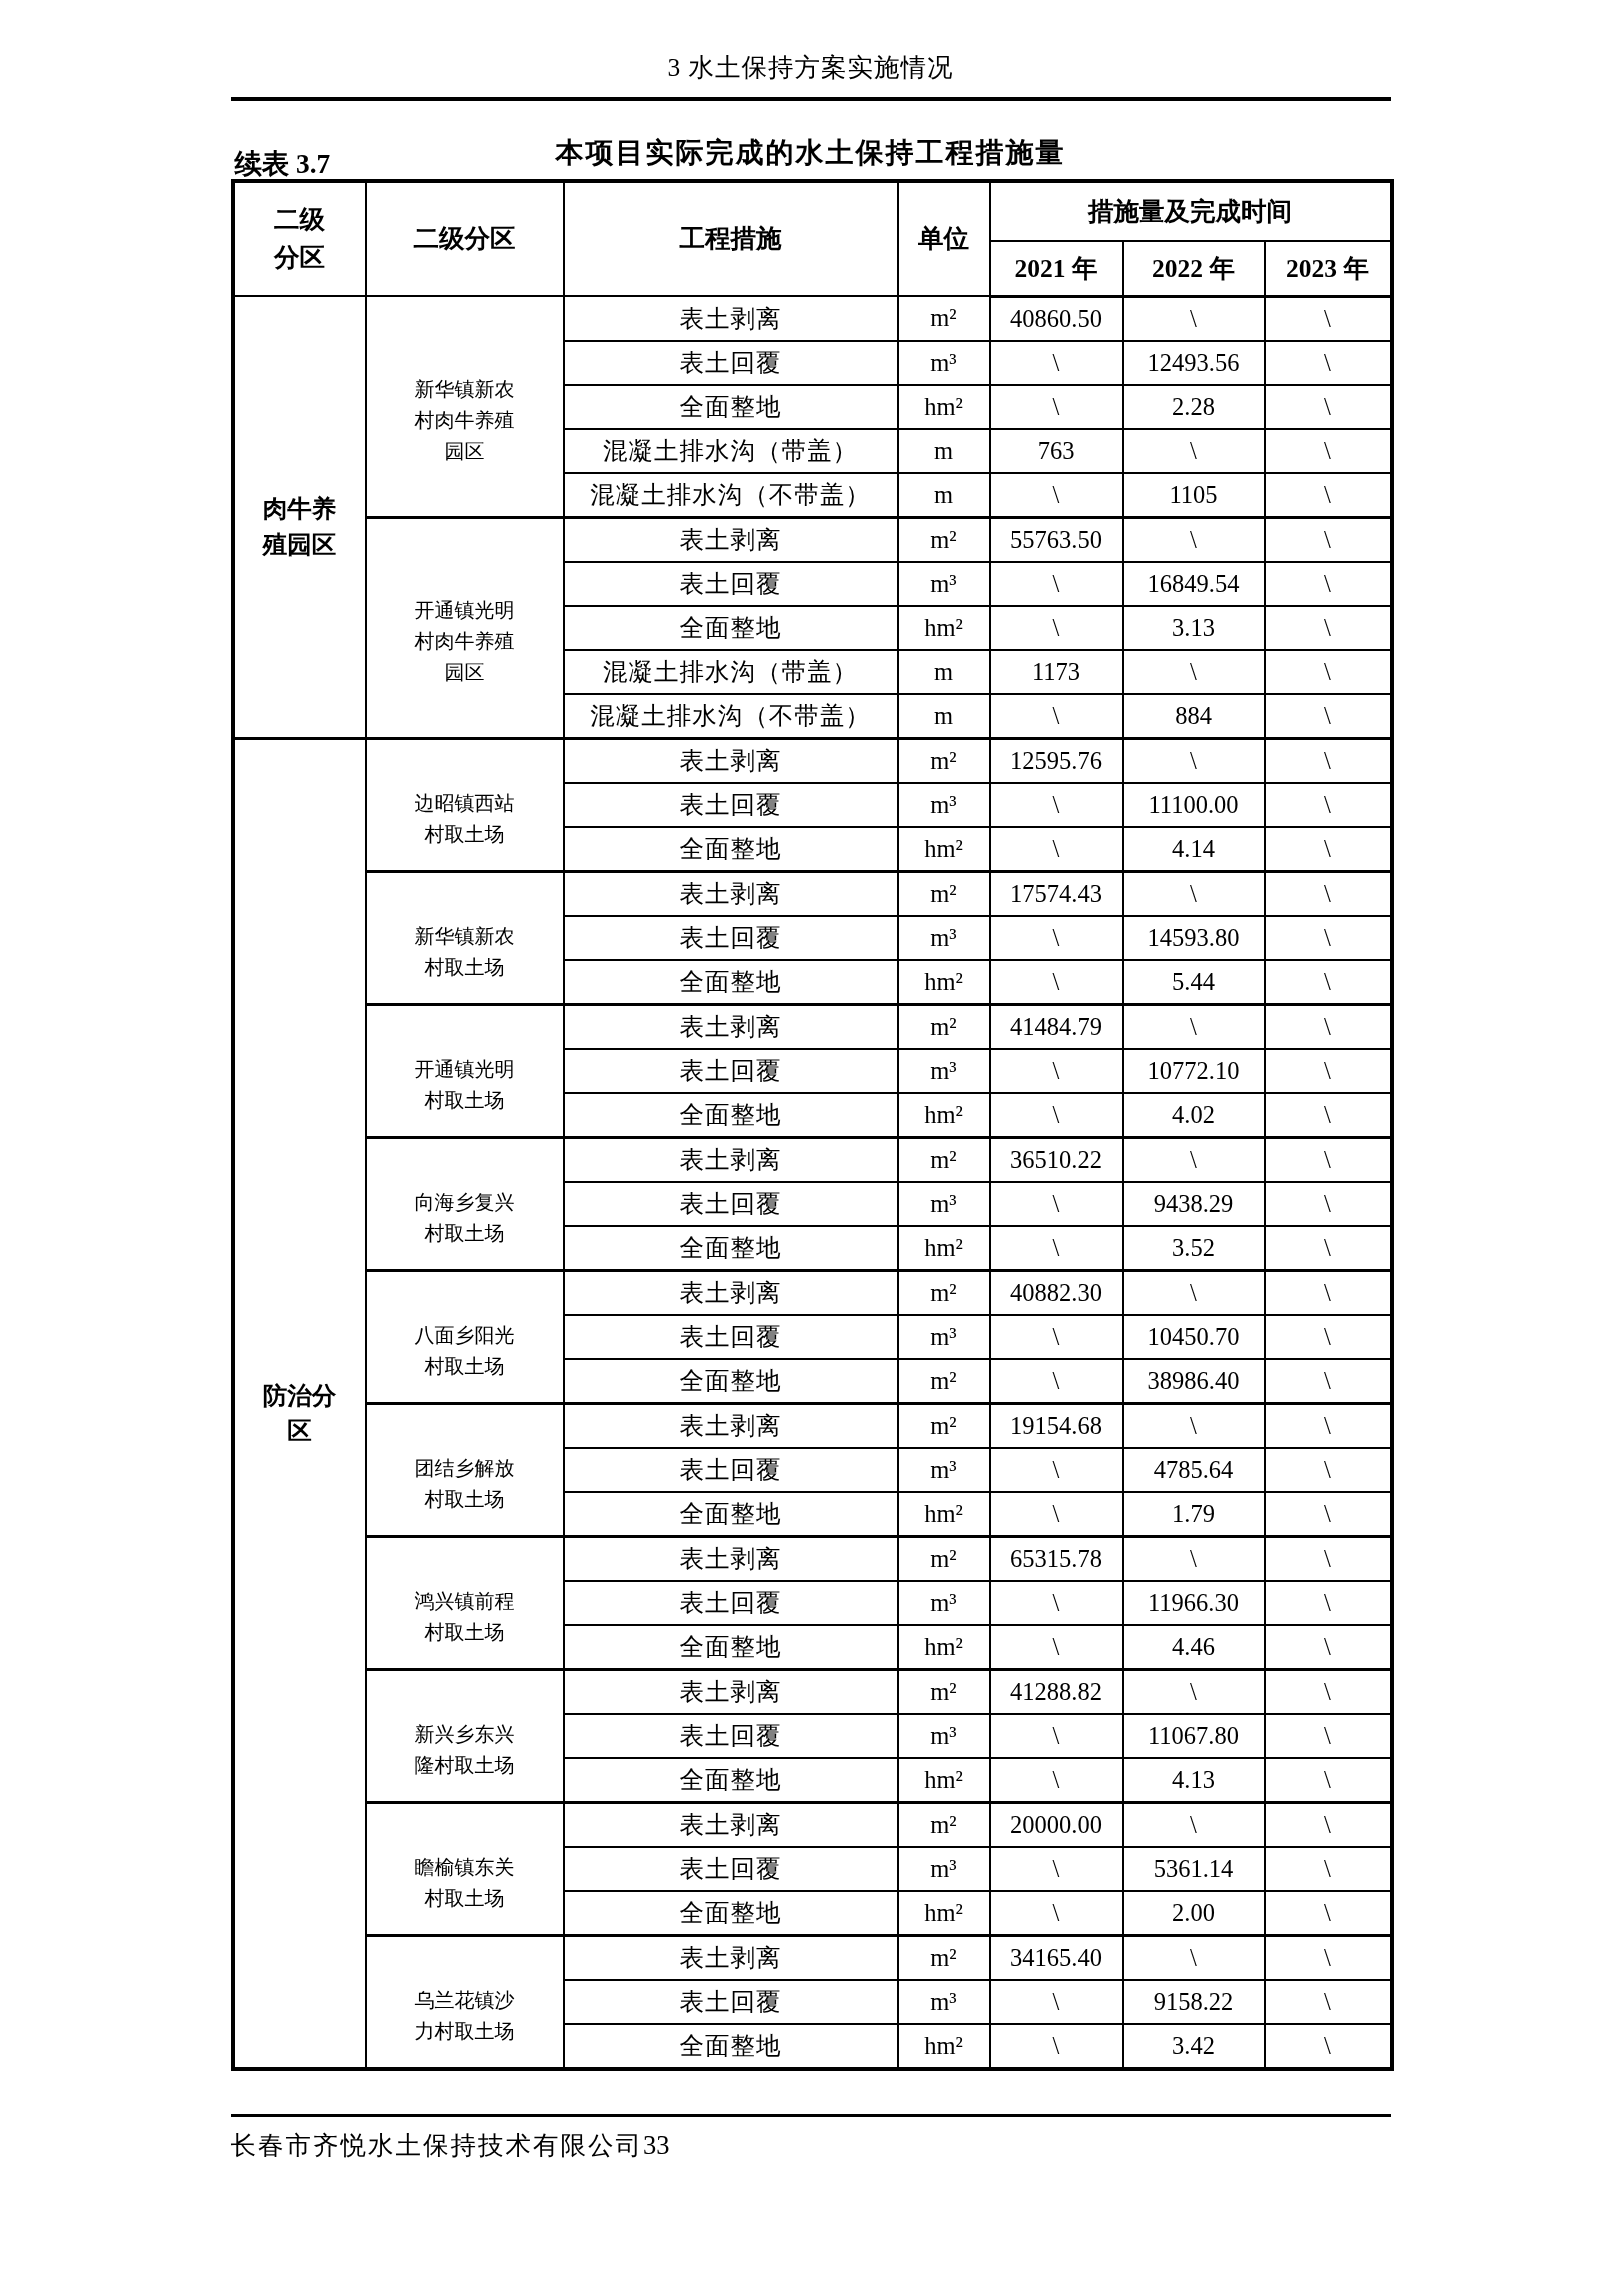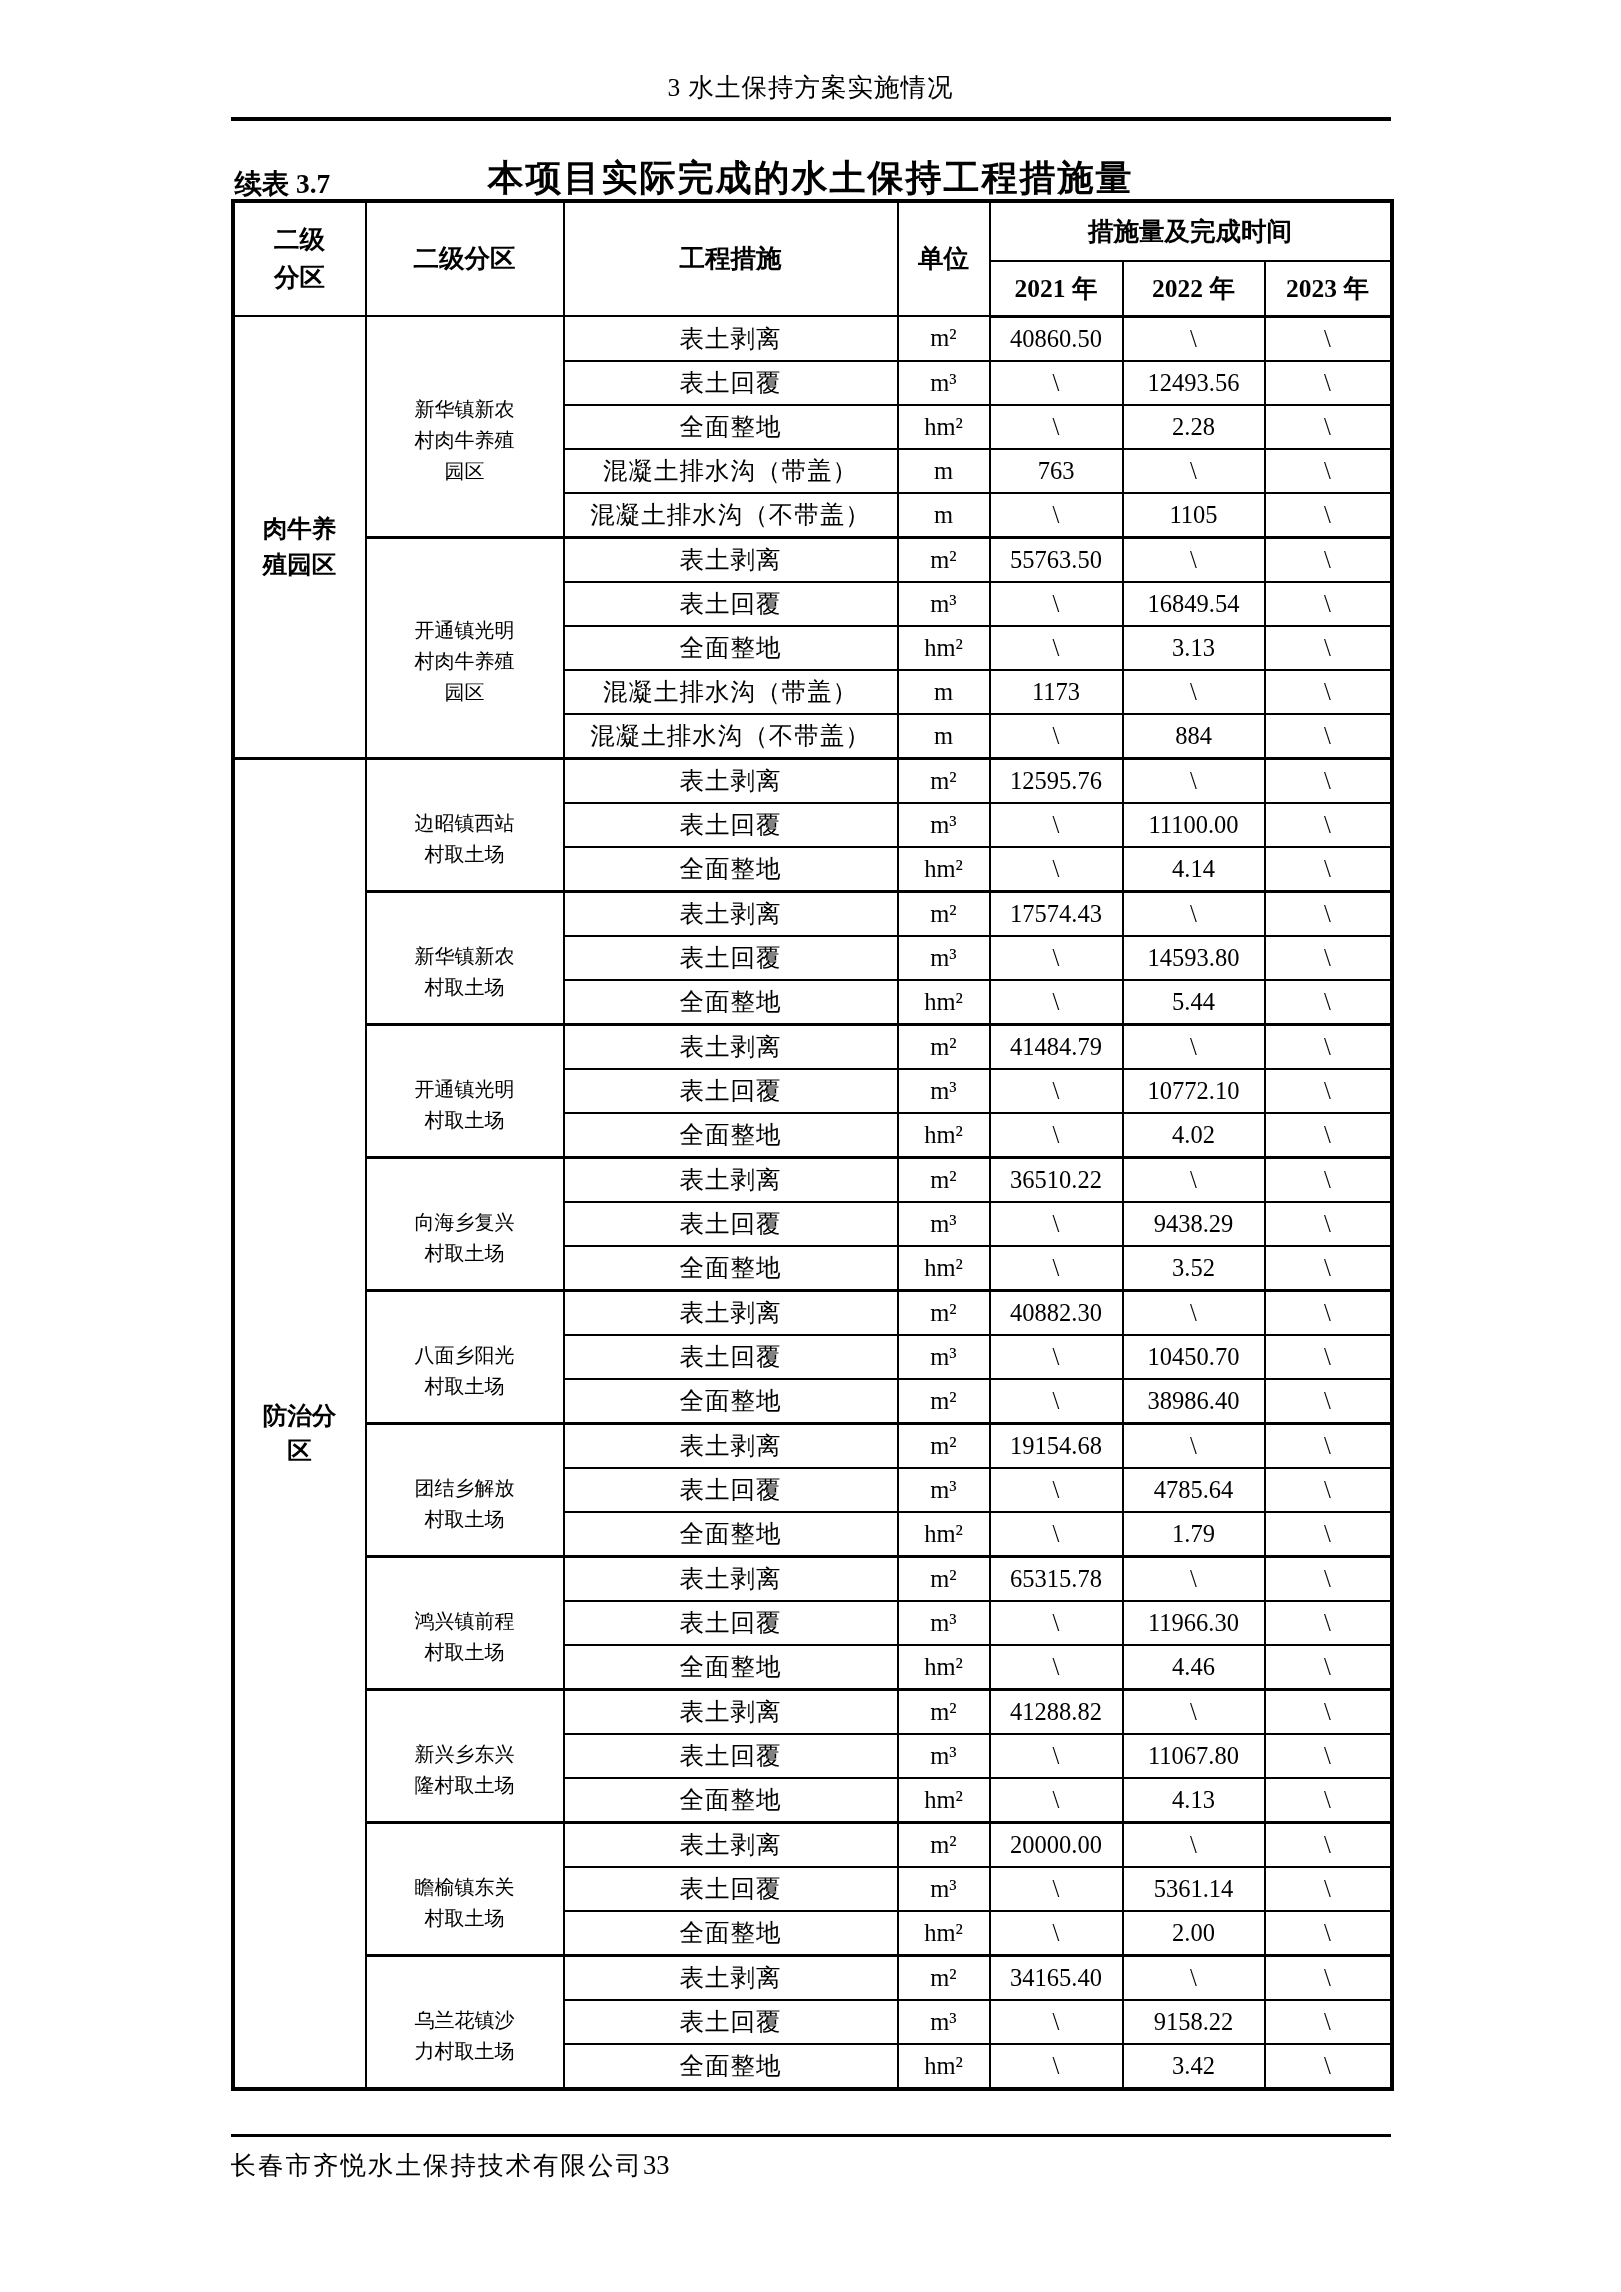--- a/index.html
+++ b/index.html
@@ -12,21 +12,21 @@
   .page {
     position: relative;
     width: 1621px;
     height: 2293px;
     background: #ffffff;
     overflow: hidden;
   }
   .content {
     width: 1160px;
     margin: 0 auto;
-    padding-top: 70px;
+    padding-top: 50px;
   }
   .page-header-title {
     text-align: center;
     font-size: 25.5px;
     letter-spacing: 1px;
     margin-bottom: 11.8px;
   }
   .header-rule {
     border-bottom: 4.9px solid #000;
     margin-bottom: 33px;
@@ -39,21 +39,21 @@
   .table-caption .caption-label {
     position: absolute;
     left: 3.9px;
     top: 12px;
     font-weight: bold;
     font-size: 27.4px;
   }
   .table-caption .caption-title {
     text-align: center;
     font-weight: bold;
-    font-size: 36px;
+    font-size: 28px;
     letter-spacing: 2px;
   }
   table.measures {
     width: 1160px;
     border-collapse: collapse;
     table-layout: fixed;
     border: 4.9px solid #000;
   }
   table.measures td, table.measures th {
     border: 2px solid #000;

